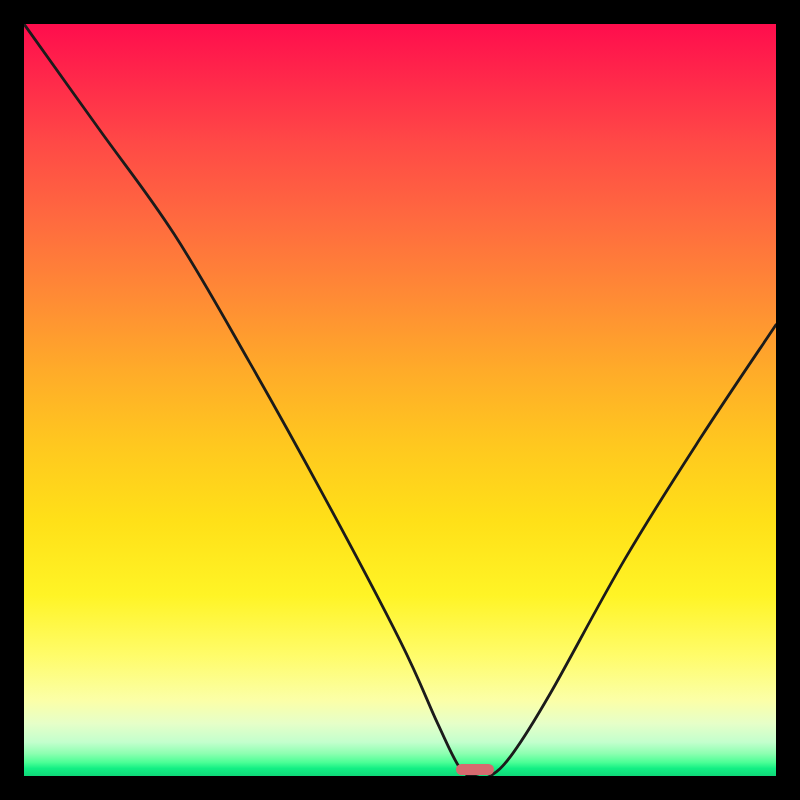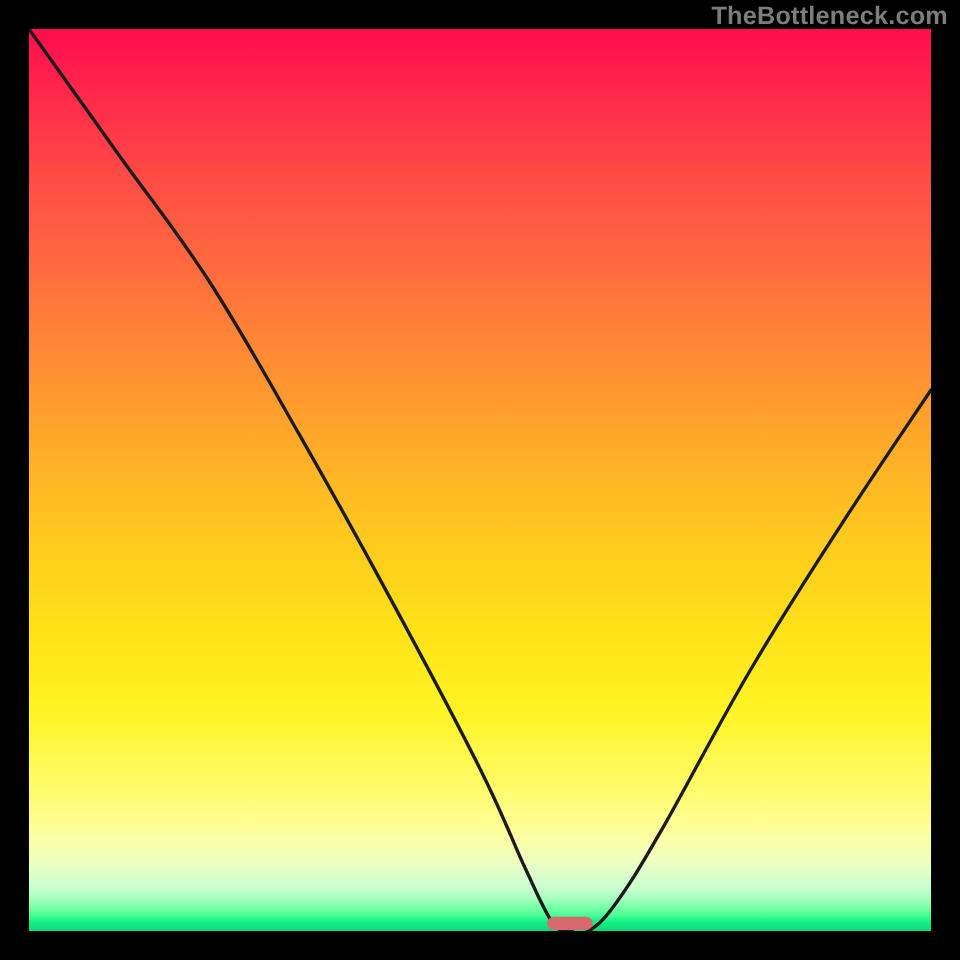--- a/index.html
+++ b/index.html
@@ -67,21 +67,20 @@
     font-size: 21px;
     font-weight: 600;
     color: #7d7d7d;
     letter-spacing: 0.2px;
   }
 </style>
 </head>
 <body>
 
 <div class="frame">
-  <div class="watermark">TheBottleneck.com</div>
 
   <div class="plot">
     <div class="gradient"></div>
 
     <svg class="curve" viewBox="0 0 752 752" preserveAspectRatio="none">
       <path id="curve-path" fill="none" stroke="#1b1b1b" stroke-width="2.8" stroke-linecap="round" stroke-linejoin="round" d="M 0.0 0.0 C 13.5 19.0, 48.1 67.4, 75.2 105.3 C 102.3 143.2, 123.3 168.6, 150.4 210.6 C 177.5 252.5, 198.5 291.0, 225.6 338.4 C 252.7 385.8, 273.7 423.7, 300.8 473.8 C 327.9 523.8, 355.7 576.0, 376.0 616.6 C 396.3 657.2, 402.8 676.3, 413.6 699.4 C 424.4 722.4, 429.4 735.0, 436.2 744.5 C 442.9 754.0, 445.8 750.6, 451.2 752.0 C 456.6 753.4, 459.5 756.1, 466.2 752.0 C 473.0 747.9, 478.0 744.3, 488.8 729.4 C 499.6 714.6, 506.1 704.5, 526.4 669.3 C 546.7 634.1, 574.5 579.9, 601.6 533.9 C 628.7 487.9, 649.7 455.6, 676.8 413.6 C 703.9 371.6, 738.5 321.1, 752.0 300.8"></path>
     </svg>
 
     <div id="marker" class="marker" style="left: 432.4px; top: 739.7px; width: 37.6px; height: 11.3px; background: rgb(214, 106, 111);"></div>
   </div>

